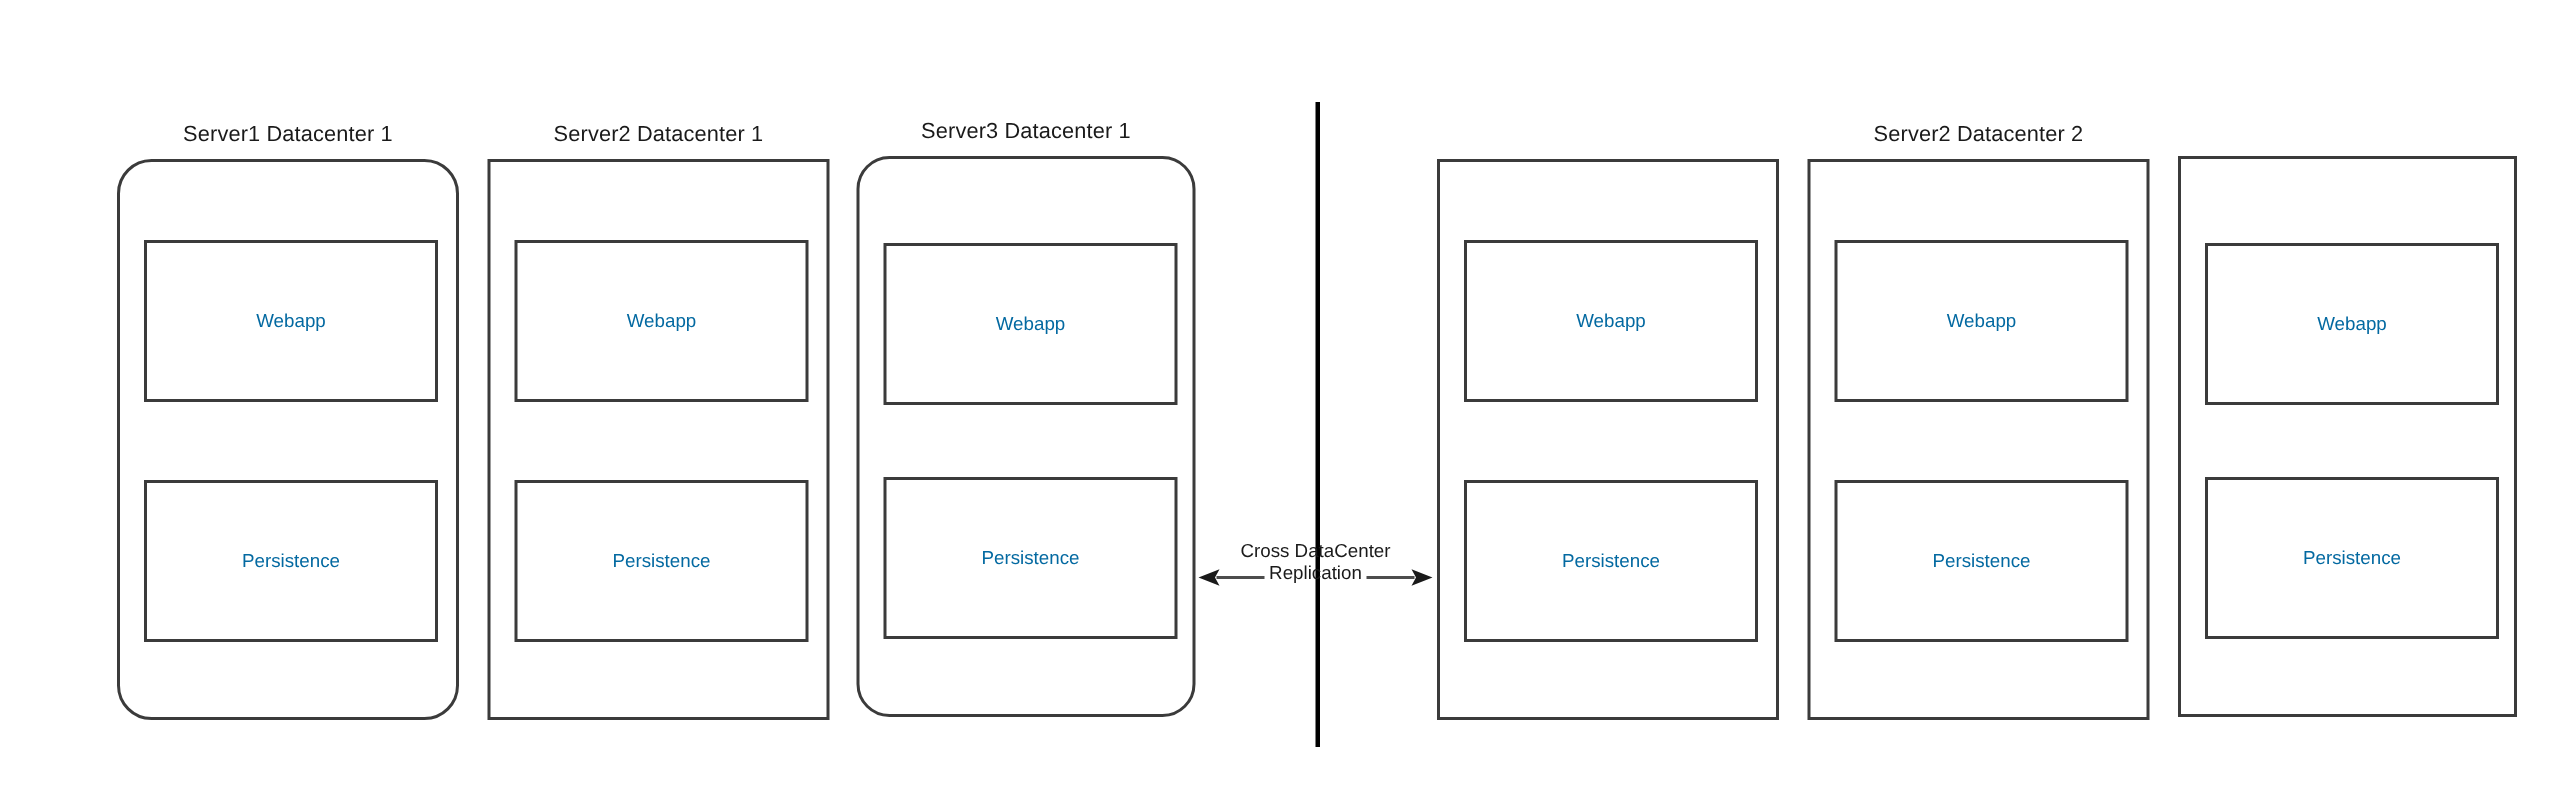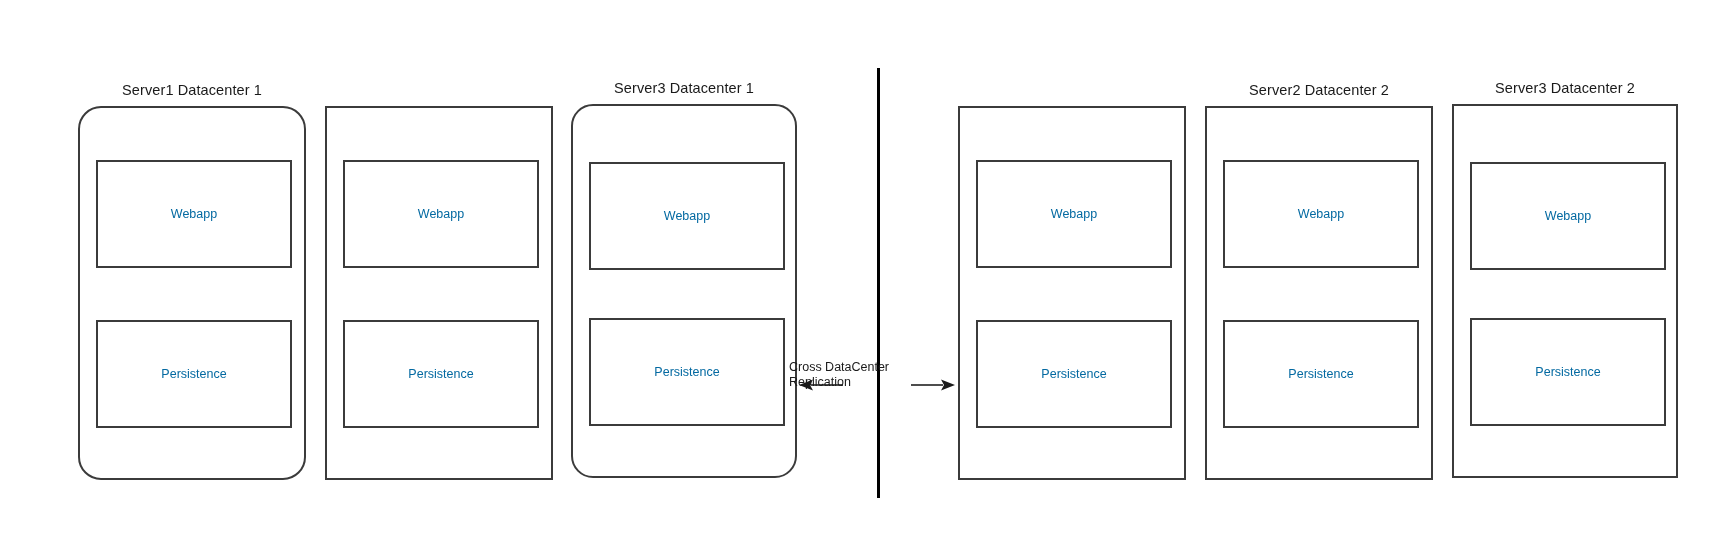--- a/index.html
+++ b/index.html
@@ -67,20 +67,21 @@
   
   .replication {
     position: absolute;
   }
   .replication svg {
     display: block;
     overflow: visible;
   }
   .replication-label {
     position: absolute;
+    text-align: center;
     font-size: 12.5px;
     color: #1a1a1a;
     line-height: 15px;
     white-space: pre-line;
     background: transparent;
     pointer-events: none;
   }
 </style>
 </head>
 <body>
@@ -93,20 +94,21 @@
       <div class="server-title">Server1 Datacenter 1</div>
       <div class="component" style="left:16px; top:52px; width:196px; height:108px;">
         <span class="component-label">Webapp</span>
       </div>
       <div class="component" style="left:16px; top:212px; width:196px; height:108px;">
         <span class="component-label">Persistence</span>
       </div>
     </div>
 
     <div class="server" style="left:325px; top:106px; width:228px; height:374px;">
+      <div class="server-title">Server2 Datacenter 1</div>
       <div class="component" style="left:16px; top:52px; width:196px; height:108px;">
         <span class="component-label">Webapp</span>
       </div>
       <div class="component" style="left:16px; top:212px; width:196px; height:108px;">
         <span class="component-label">Persistence</span>
       </div>
     </div>
 
     <div class="server" style="left:571px; top:104px; width:226px; height:374px;border-radius:22px;">
       <div class="server-title">Server3 Datacenter 1</div>
@@ -154,21 +156,20 @@
       <div class="server-title">Server2 Datacenter 2</div>
       <div class="component" style="left:16px; top:52px; width:196px; height:108px;">
         <span class="component-label">Webapp</span>
       </div>
       <div class="component" style="left:16px; top:212px; width:196px; height:108px;">
         <span class="component-label">Persistence</span>
       </div>
     </div>
 
     <div class="server" style="left:1452px; top:104px; width:226px; height:374px;">
-      <div class="server-title">Server3 Datacenter 2</div>
       <div class="component" style="left:16px; top:56px; width:196px; height:108px;">
         <span class="component-label">Webapp</span>
       </div>
       <div class="component" style="left:16px; top:212px; width:196px; height:108px;">
         <span class="component-label">Persistence</span>
       </div>
     </div>
 
   </div>
 

